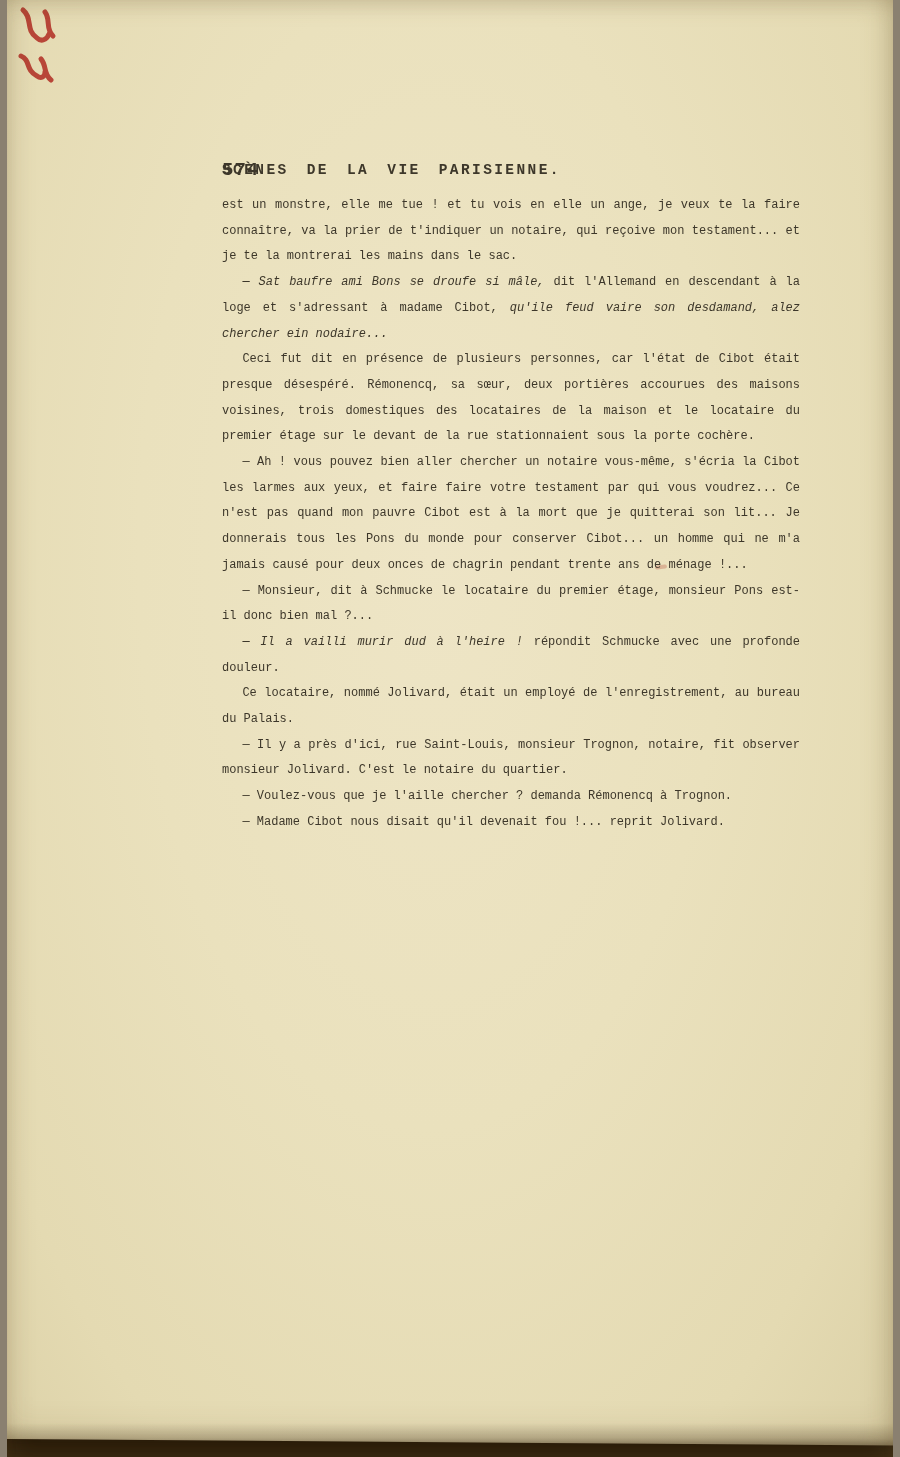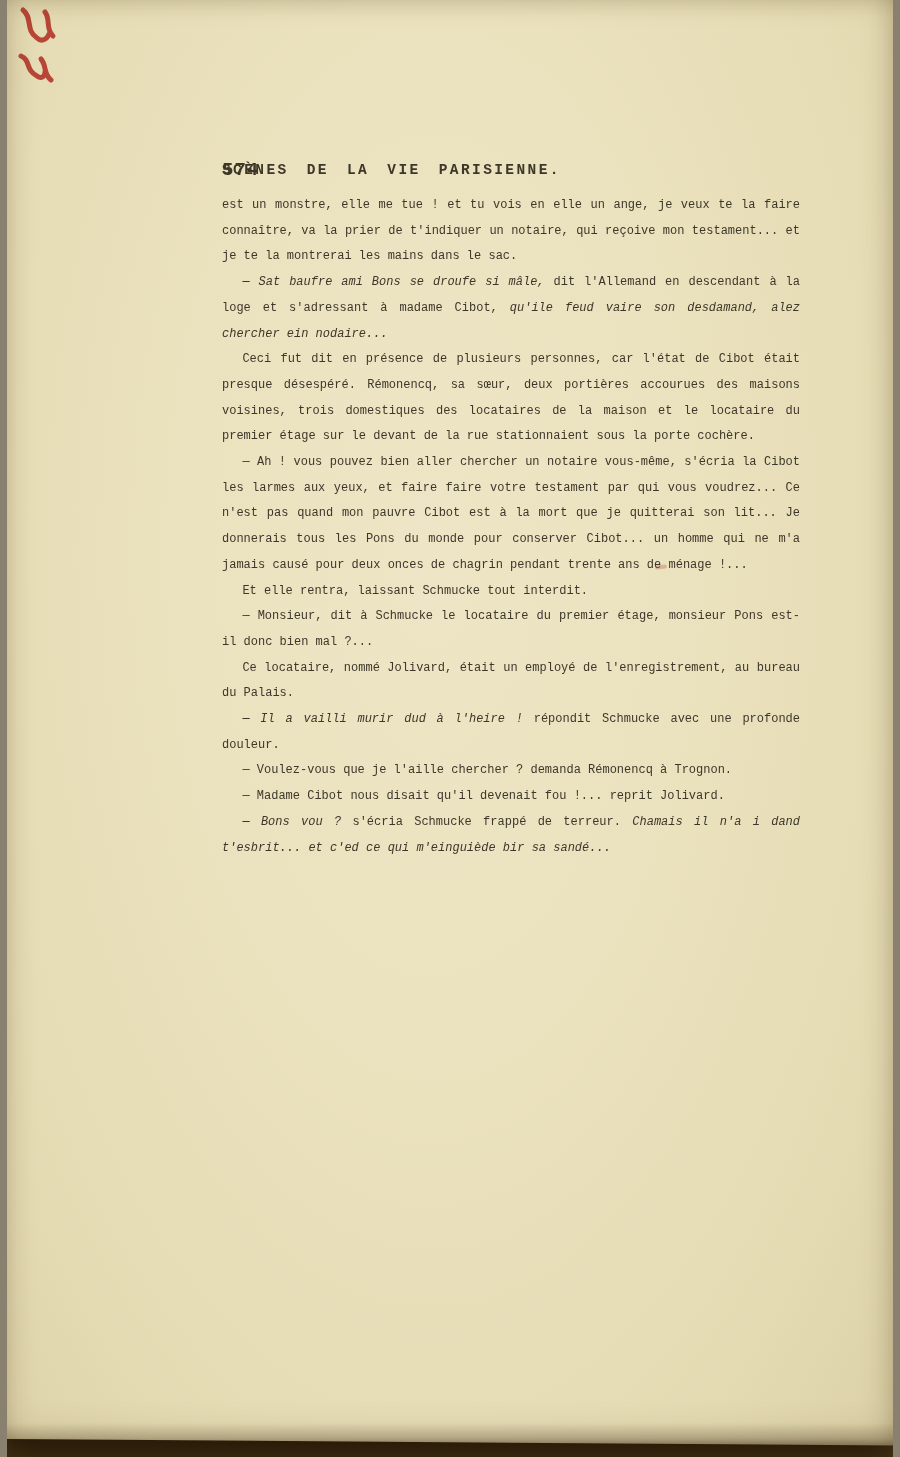--- a/index.html
+++ b/index.html
@@ -117,25 +117,24 @@
   <div class="header-row">
     <span class="page-number">574</span>
     <span class="running-title">SCÈNES DE LA VIE PARISIENNE.</span>
   </div>
 
   <div class="text-block" id="text-block">
       <p class="para no-indent"><span>est un monstre, elle me tue ! et tu vois en elle un ange, je veux te la faire connaître, va la prier de t'indiquer un notaire, qui reçoive mon testament... et je te la montrerai les mains dans le sac.</span></p>
       <p class="para"><span class="it">— Sat baufre ami Bons se droufe si mâle, </span><span>dit l'Allemand en descendant à la loge et s'adressant à madame Cibot, </span><span class="it">qu'ile feud vaire son desdamand, alez chercher ein nodaire...</span></p>
       <p class="para"><span>Ceci fut dit en présence de plusieurs personnes, car l'état de Cibot était presque désespéré. Rémonencq, sa sœur, deux portières accourues des maisons voisines, trois domestiques des locataires de la maison et le locataire du premier étage sur le devant de la rue stationnaient sous la porte cochère.</span></p>
       <p class="para"><span>— Ah ! vous pouvez bien aller chercher un notaire vous-même, s'écria la Cibot les larmes aux yeux, et faire faire votre testament par qui vous voudrez... Ce n'est pas quand mon pauvre Cibot est à la mort que je quitterai son lit... Je donnerais tous les Pons du monde pour conserver Cibot... un homme qui ne m'a jamais causé pour deux onces de chagrin pendant trente ans de ménage !...</span></p>
-      <p class="para"><span>Et elle rentra, laissant Schmucke tout interdit.</span></p>
       <p class="para"><span>— Monsieur, dit à Schmucke le locataire du premier étage, monsieur Pons est-il donc bien mal ?...</span></p>
+      <p class="para"><span class="it">— Il a vailli murir dud à l'heire ! </span><span>répondit Schmucke avec une profonde douleur.</span></p>
       <p class="para"><span>Ce locataire, nommé Jolivard, était un employé de l'enregistrement, au bureau du Palais.</span></p>
-      <p class="para"><span class="it">— Il a vailli murir dud à l'heire ! </span><span>répondit Schmucke avec une profonde douleur.</span></p>
+      <p class="para"><span>— Il y a près d'ici, rue Saint-Louis, monsieur Trognon, notaire, fit observer monsieur Jolivard. C'est le notaire du quartier.</span></p>
       <p class="para"><span>— Voulez-vous que je l'aille chercher ? demanda Rémonencq à Trognon.</span></p>
       <p class="para"><span>— Madame Cibot nous disait qu'il devenait fou !... reprit Jolivard.</span></p>
-      <p class="para"><span class="it">— Bons vou ? </span><span>s'écria Schmucke frappé de terreur. </span><span class="it">Chamais il n'a i dand t'esbrit... et c'ed ce qui m'einguiède bir sa sandé...</span></p>
     </div>
 
   <div class="bottom-fade"></div>
   <div class="bottom-edge"></div>
 
 </div>
 
 </body></html>

